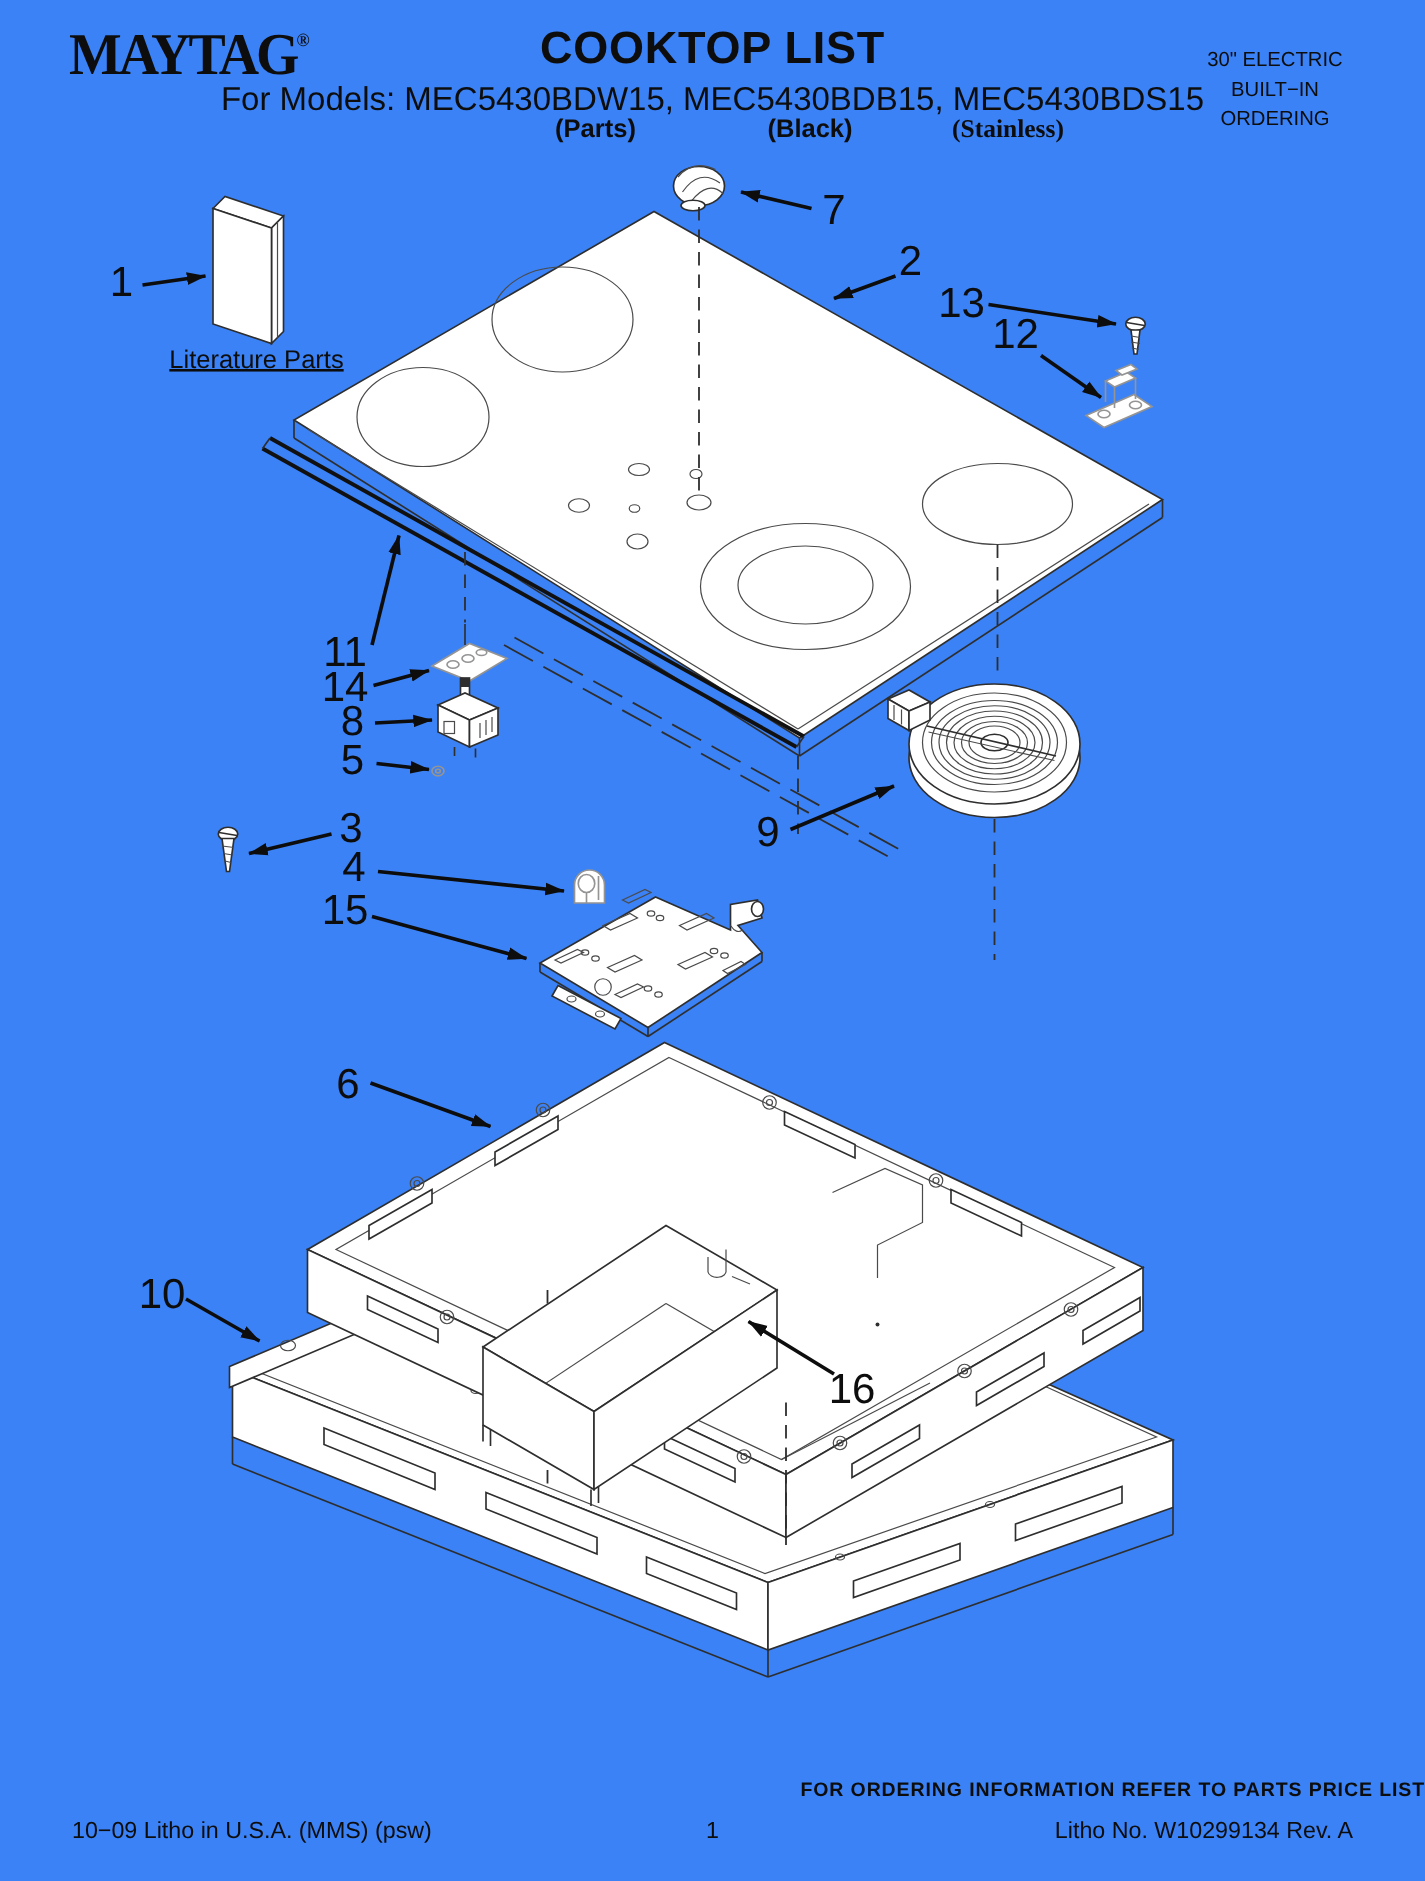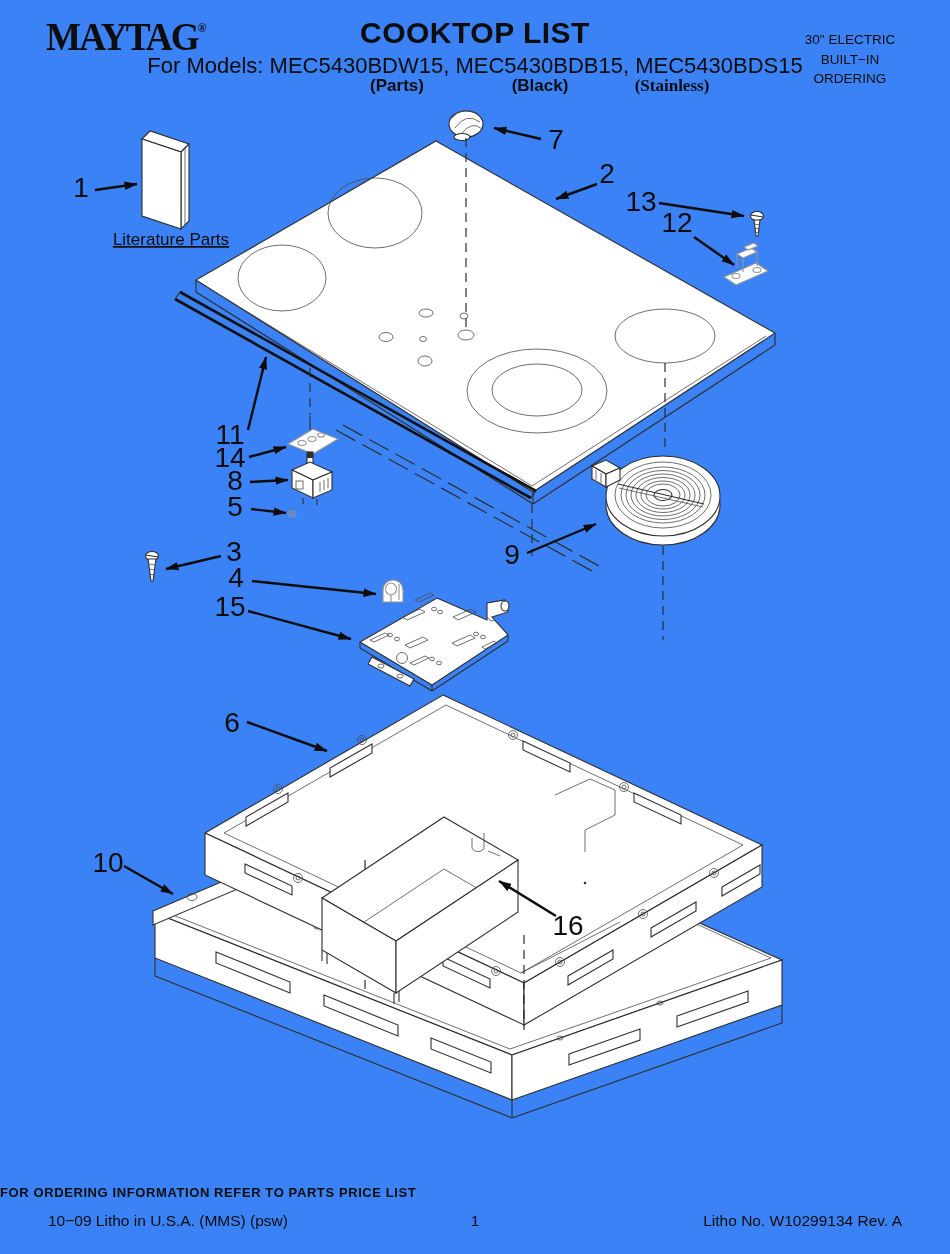--- a/index.html
+++ b/index.html
@@ -13,21 +13,21 @@
     left:46px;top:14px;font-family:"Liberation Serif",serif;font-weight:bold;
     font-size:38px;letter-spacing:-2px;transform:scale(.98,1.04);transform-origin:left top;
     white-space:nowrap;
   }
   .brand sup{font-size:12px;letter-spacing:0;vertical-align:18px;}
   .title{left:230px;width:490px;top:16px;text-align:center;font-weight:bold;font-size:30px;letter-spacing:.5px;}
   .models{left:130px;width:690px;top:53px;text-align:center;font-weight:normal;font-size:22px;}
   .finish{top:76px;font-weight:bold;font-size:17px;transform:translateX(-50%);white-space:nowrap;}
   .f-white{left:397px;} .f-black{left:540px;} .f-stainless{left:672px;font-family:Liberation Serif, serif;}
   .prodtype{left:789px;width:122px;top:30px;text-align:center;font-size:13.5px;line-height:19.5px;}
-  .ordering{left:0;right:0;top:1185px;text-align:left;font-weight:bold;font-size:13px;letter-spacing:.6px;}
+  .ordering{left:0;right:0;top:1185px;text-align:right;font-weight:bold;font-size:13px;letter-spacing:.6px;}
   .foot{top:1212px;font-size:15.5px;white-space:nowrap;}
   .foot-left{left:48px;text-align:right;} .foot-center{left:0;right:0;text-align:center;} .foot-right{right:48px;}
   svg text.callout{font-family:"Liberation Sans",sans-serif;font-size:28px;fill:#0d0d0d;}
   svg text.litlabel{font-family:"Liberation Sans",sans-serif;font-size:17px;fill:#0d0d0d;}
   svg .ln{stroke:#2e2e2e;stroke-width:1.1;fill:none;}
   svg .lnw{stroke:#2e2e2e;stroke-width:1.1;fill:#ffffff;}
   svg .thin{stroke:#4a4a4a;stroke-width:.8;fill:none;}
   svg .grey{stroke:#949494;stroke-width:1.1;fill:none;}
   svg .greyw{stroke:#949494;stroke-width:1.1;fill:#ffffff;}
   svg .arrow{stroke:#0d0d0d;stroke-width:2.4;fill:none;}

